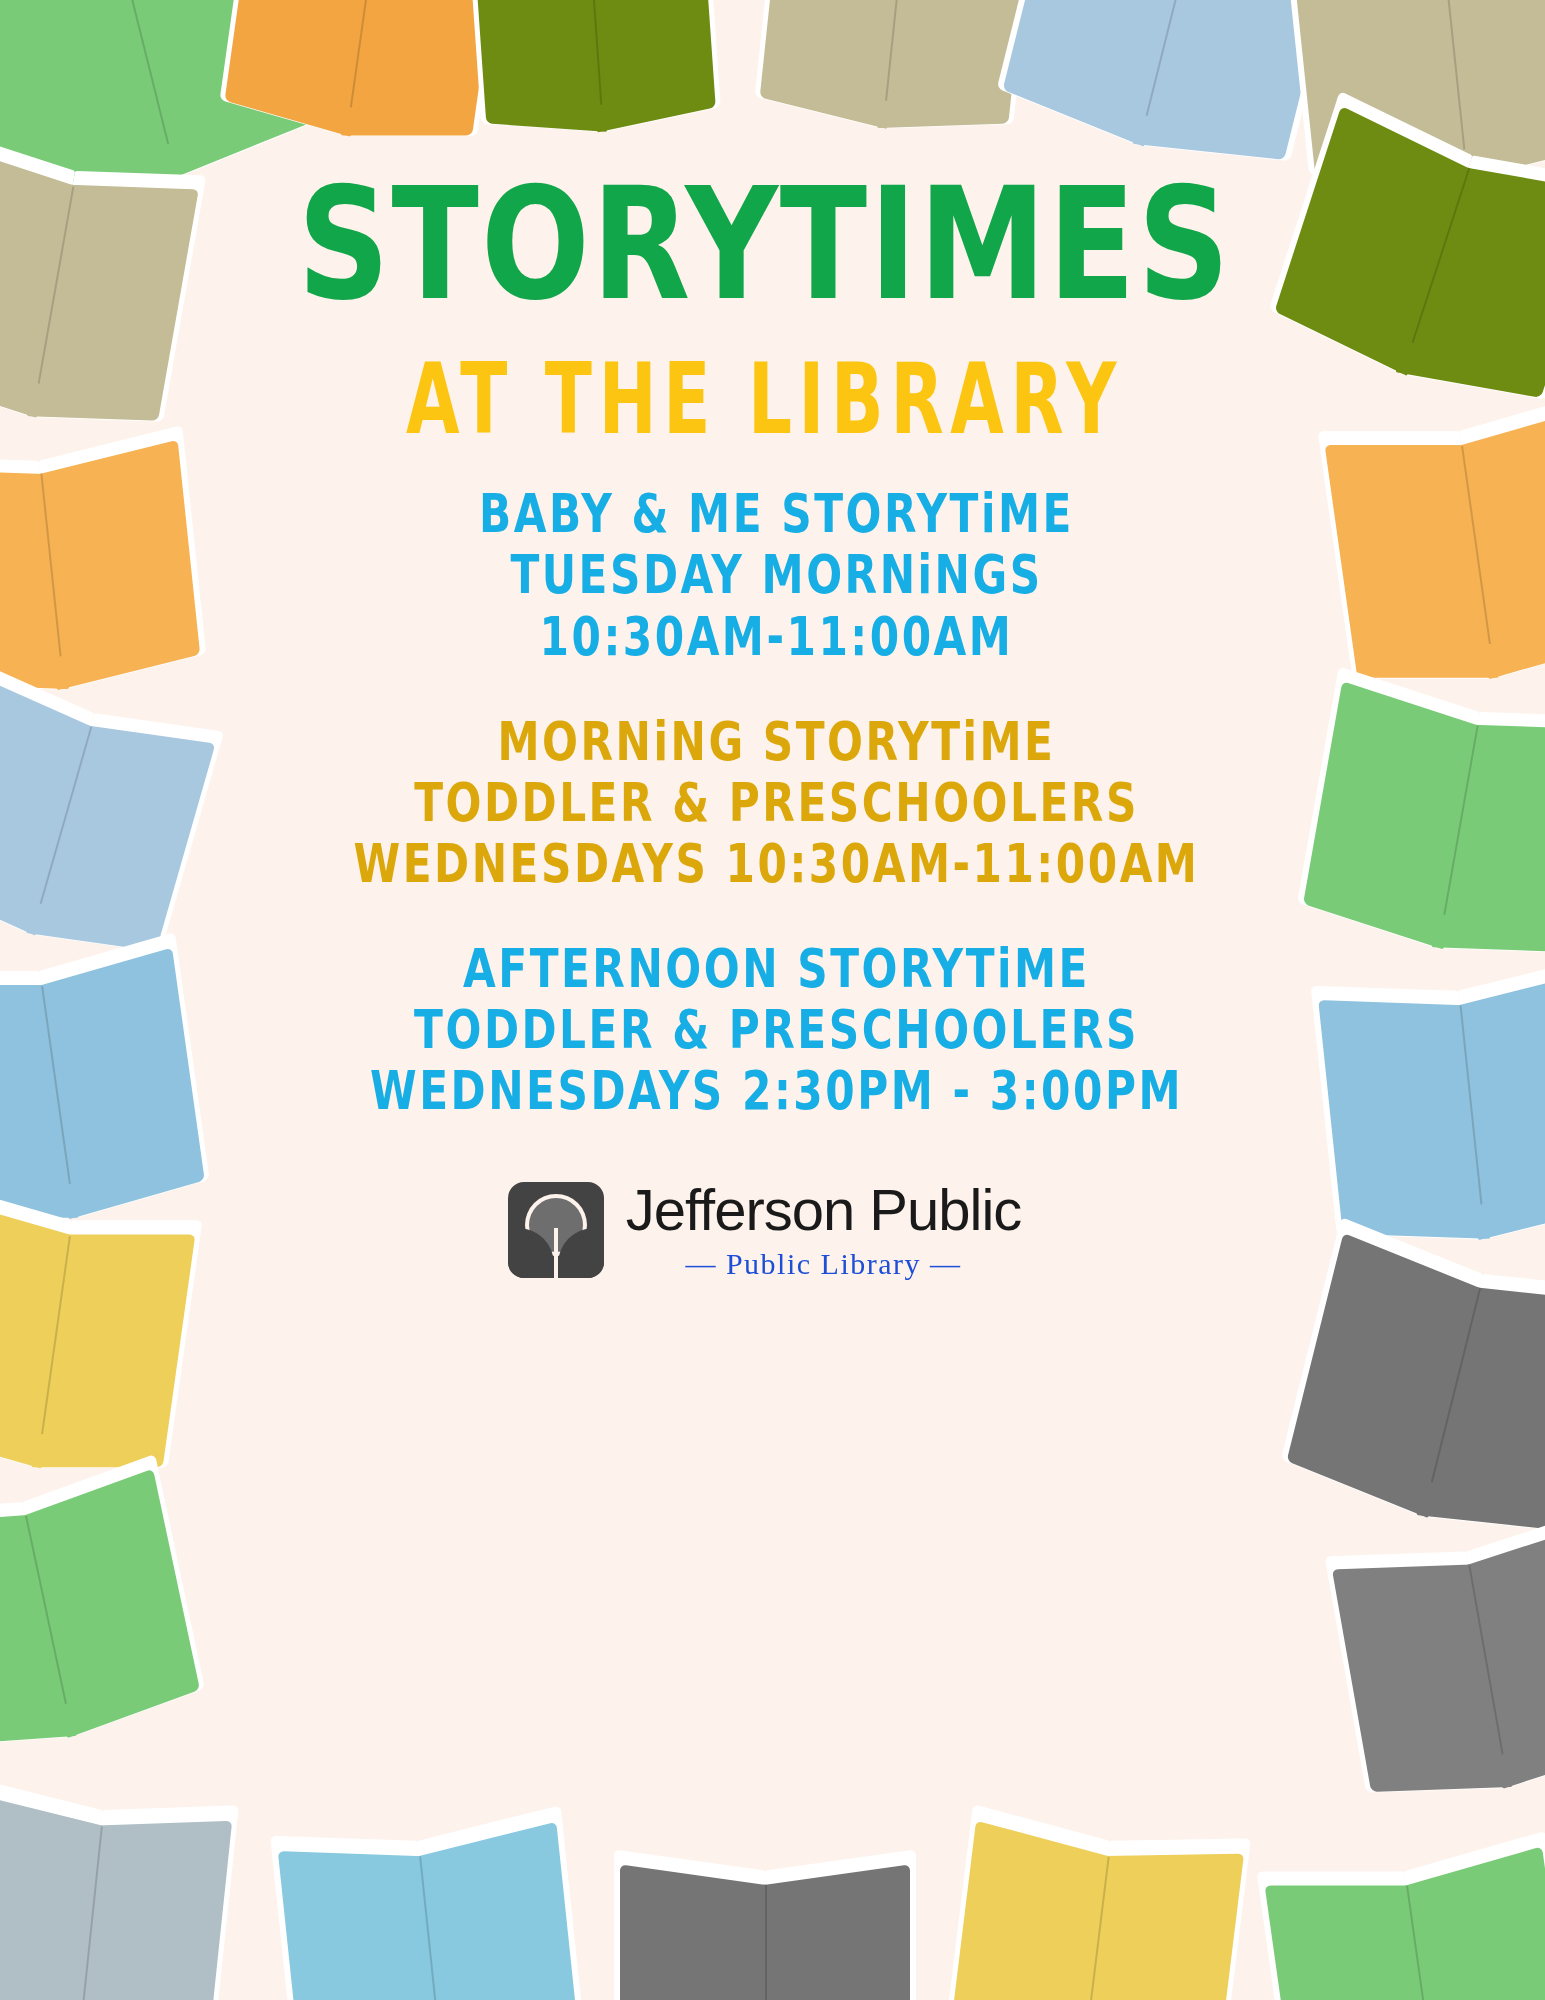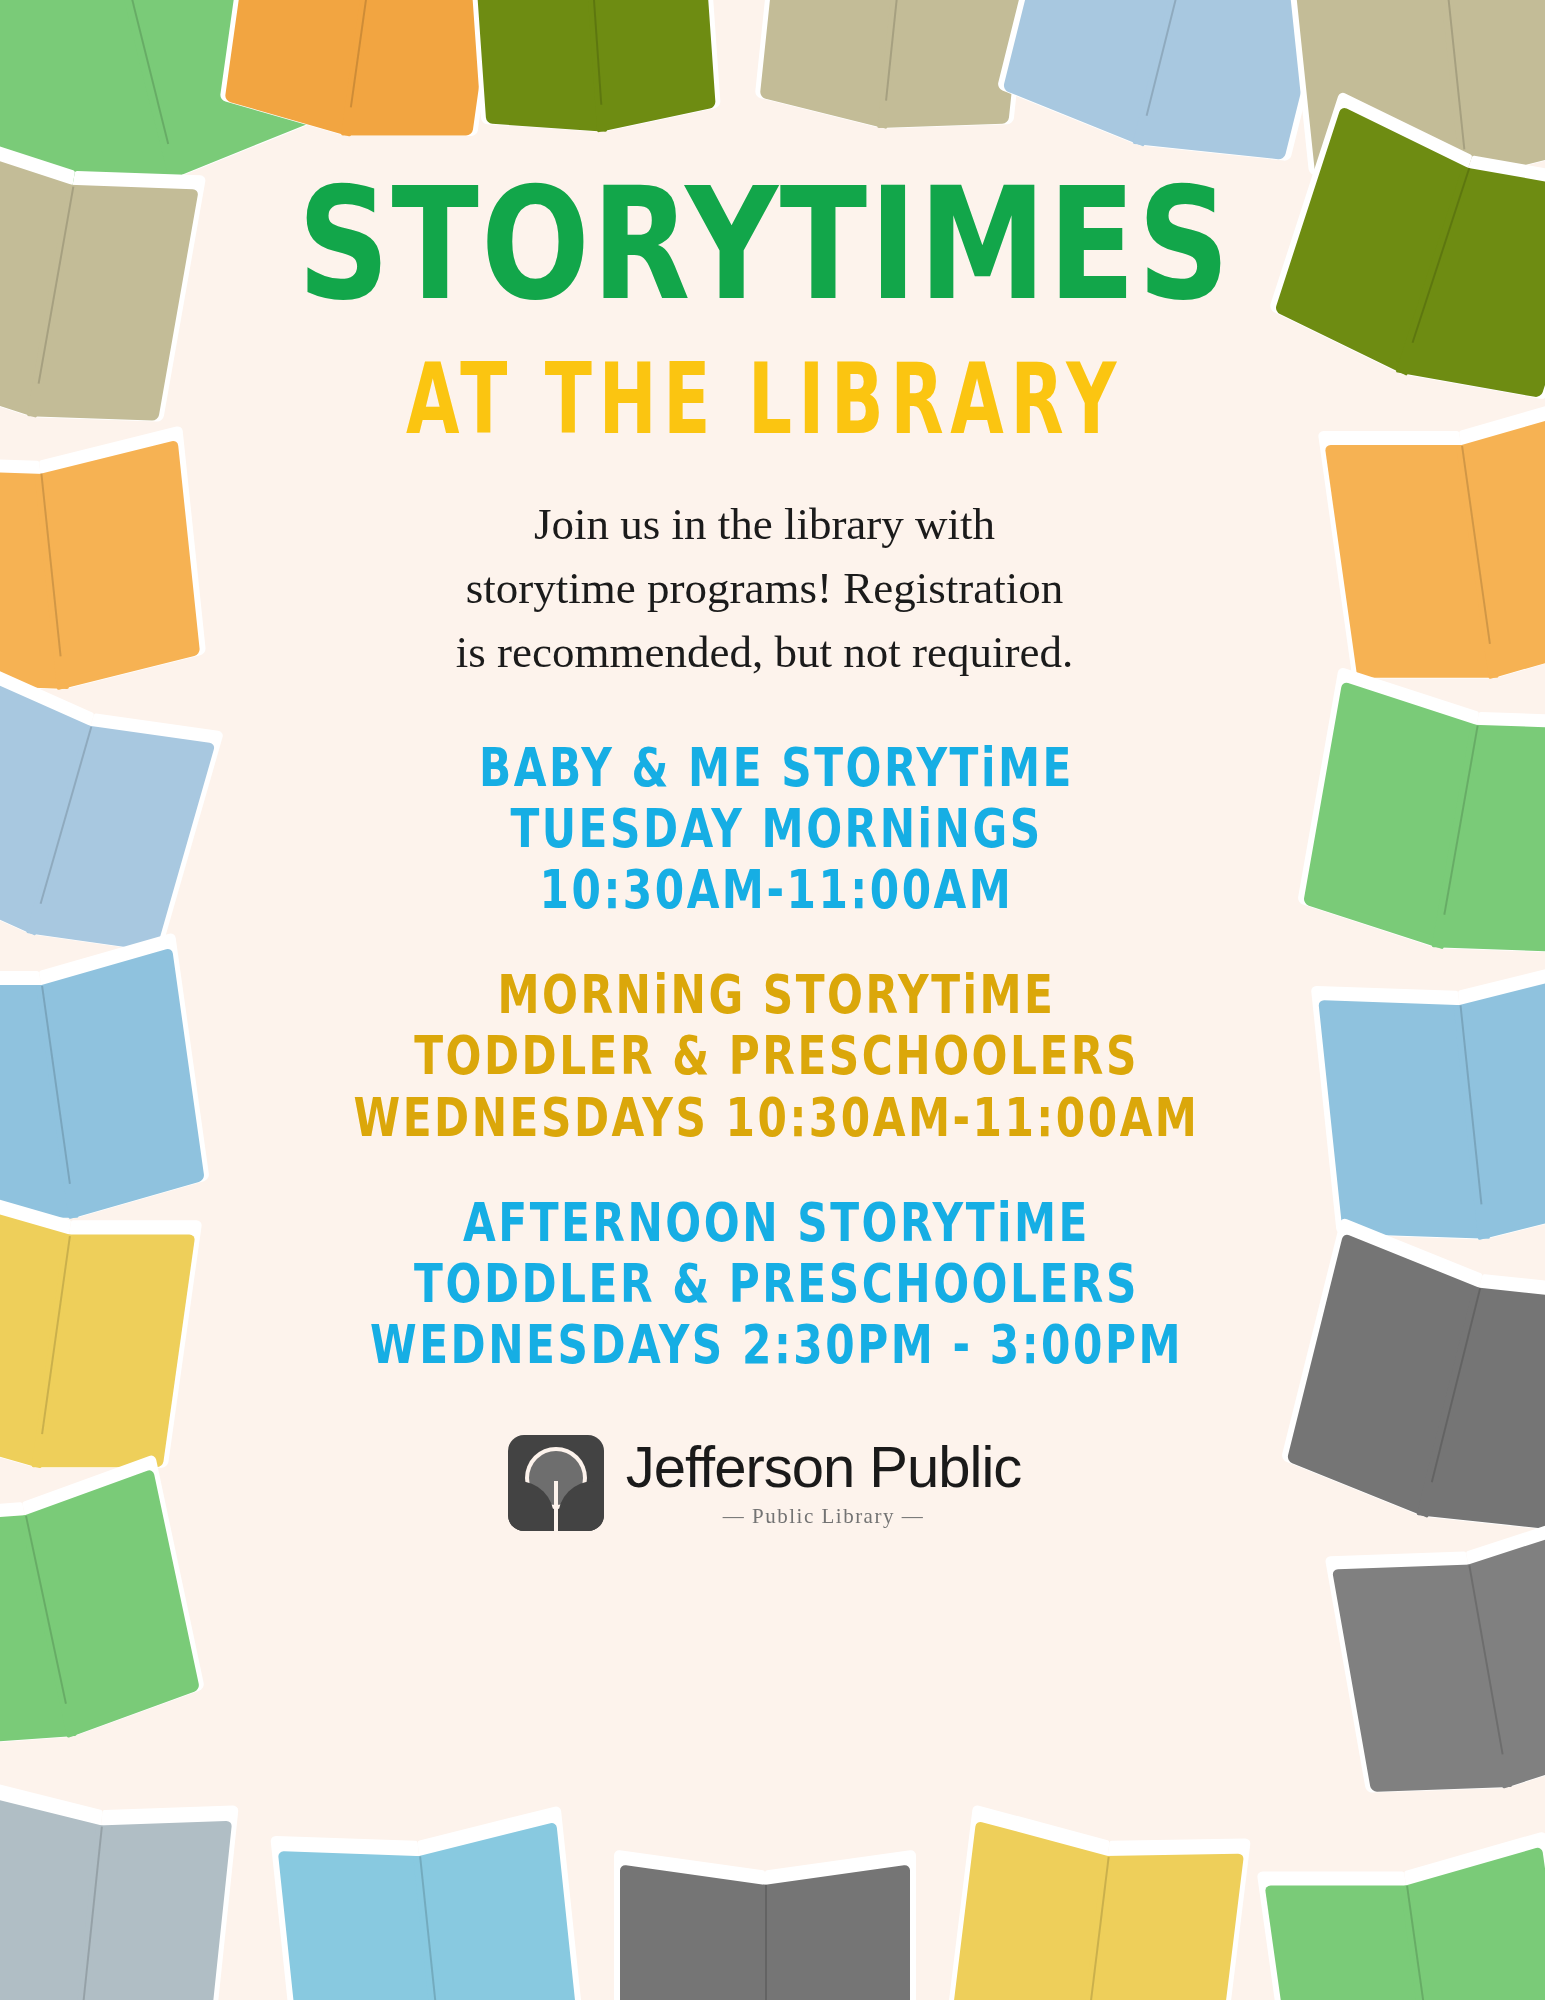--- a/index.html
+++ b/index.html
@@ -117,21 +117,21 @@
     position:absolute;left:50%;bottom:0;width:4px;height:100%;
     background:#FDF3EC;transform:translateX(-50%);
   }
   .logo-text{display:flex;flex-direction:column;align-items:flex-start;}
   .logo-name{
     font-family:"Liberation Sans", sans-serif;
     font-size:58px;line-height:1;color:#1A1A1A;letter-spacing:-1px;
   }
   .logo-sub{
     font-family:"Liberation Serif", serif;
-    font-size:21px;line-height:1;color:#737373;letter-spacing:1.5px;
+    font-size:30px;line-height:1;color:#1d4ed8;letter-spacing:1.5px;
     margin-top:10px;align-self:center;
   }
 </style>
 </head>
 <body>
 
 <div class="poster">
 
   <div class="ob" style="left:-20px;top:-60px;width:330px;height:230px;transform:rotate(-14deg);">
     <div class="pg l"></div>
@@ -316,25 +316,20 @@
     <div class="cv r" style="background:#7ACB78;"></div>
     <div class="rl" style="left:50%;"></div>
   </div>
 
   <div class="content">
 
     <div class="title">STORYTIMES</div>
 
     <div class="subtitle">AT THE LIBRARY</div>
 
-    <div class="intro">
-      <span>Join us in the library with</span>
-      <span>storytime programs! Registration</span>
-      <span>is recommended, but not required.</span>
-    </div>
 
     <div class="blocks">
 
       <div class="blk blk-blue">
         <span class="ln">BABY &amp; ME STORYTiME</span>
         <span class="ln">TUESDAY MORNiNGS</span>
         <span class="ln">10:30AM-11:00AM</span>
       </div>
 
       <div class="blk blk-gold">

